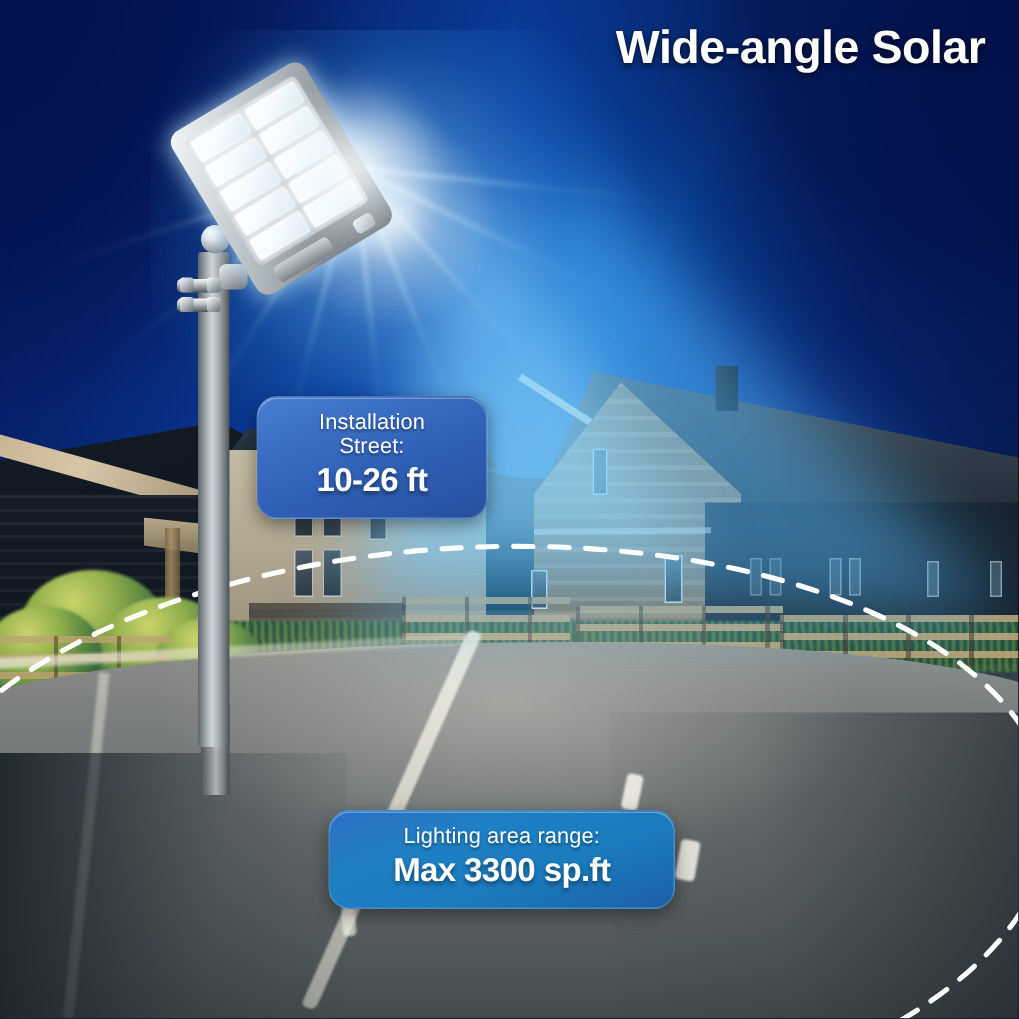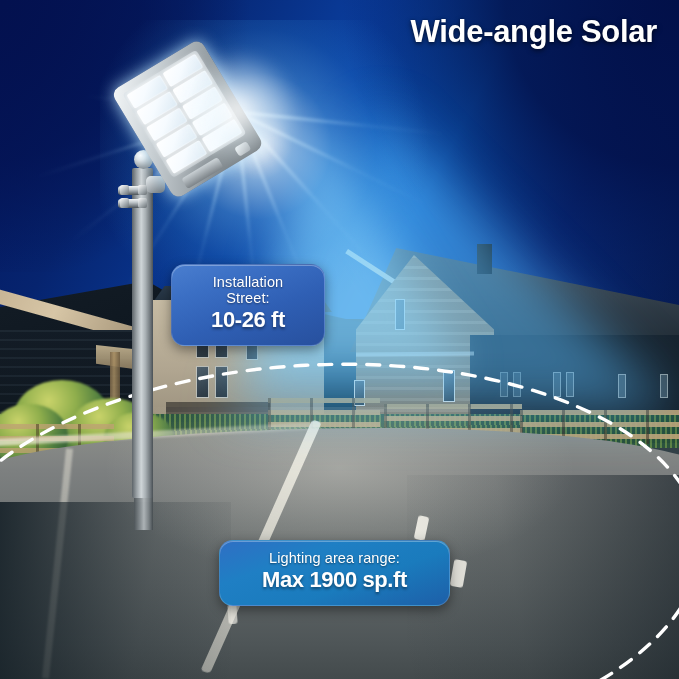--- a/index.html
+++ b/index.html
@@ -565,16 +565,16 @@
     <span class="hl-line">Wide-angle Solar</span>
   </div>
 
   <div class="callout" id="callout-height">
     <span class="c-label">Installation Street:</span>
     <span class="c-value">10-26 ft</span>
   </div>
 
   <div class="callout" id="callout-area">
     <span class="c-label">Lighting area range:</span>
-    <span class="c-value">Max 1900 sp.ft</span>
+    <span class="c-value">Max 3300 sp.ft</span>
   </div>
 
 </div>
 
 </body></html>

